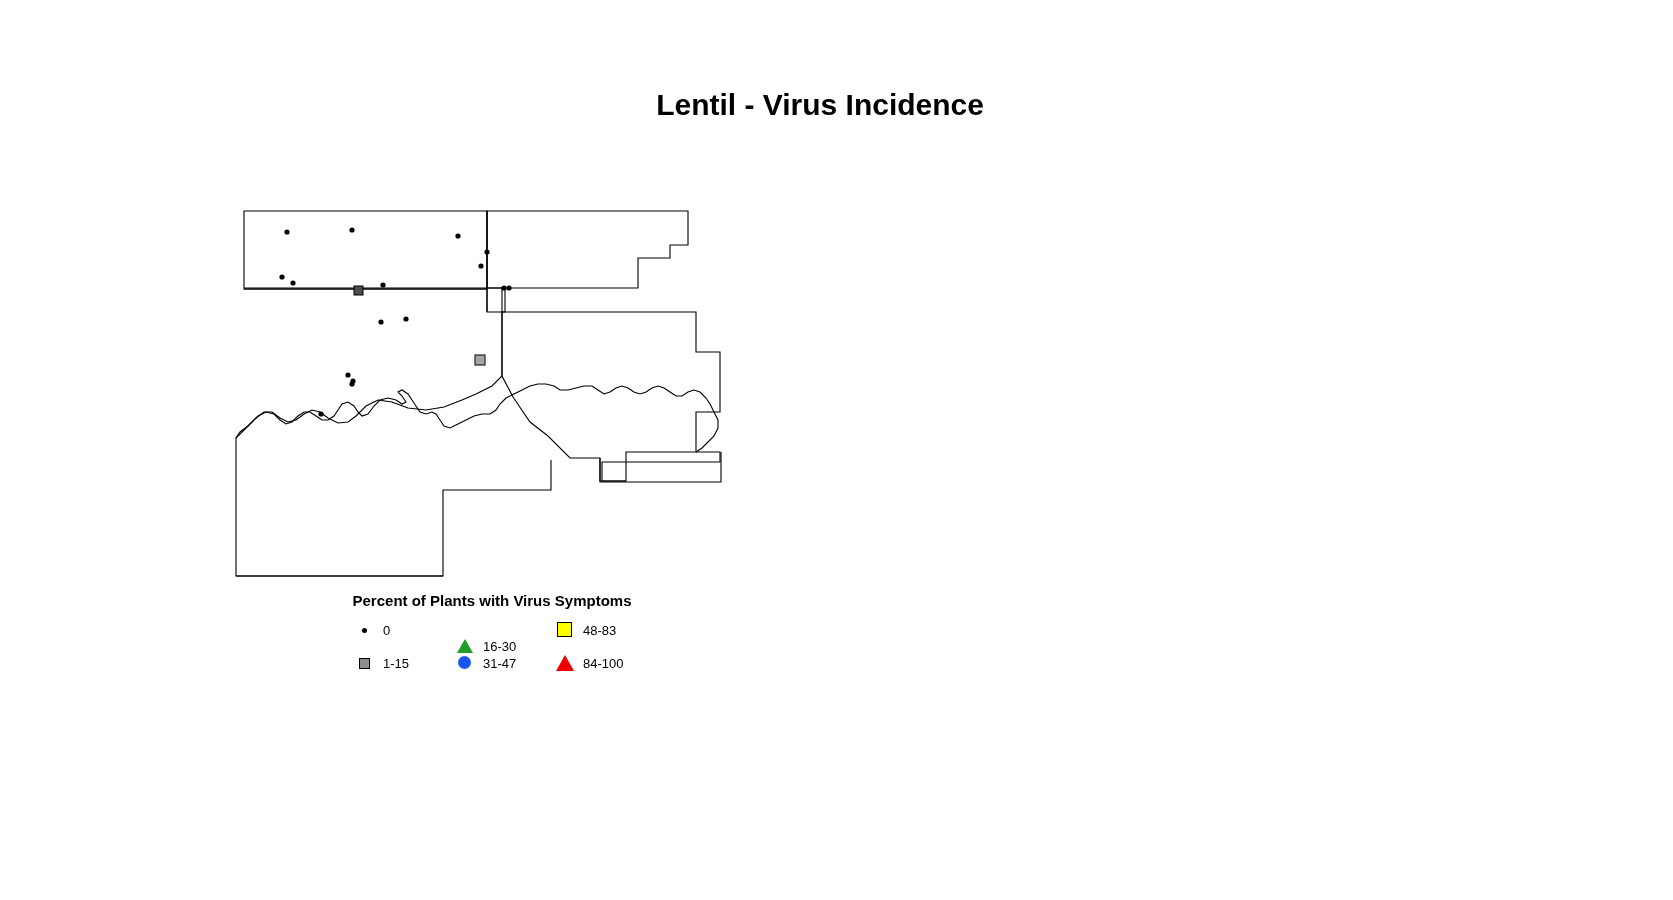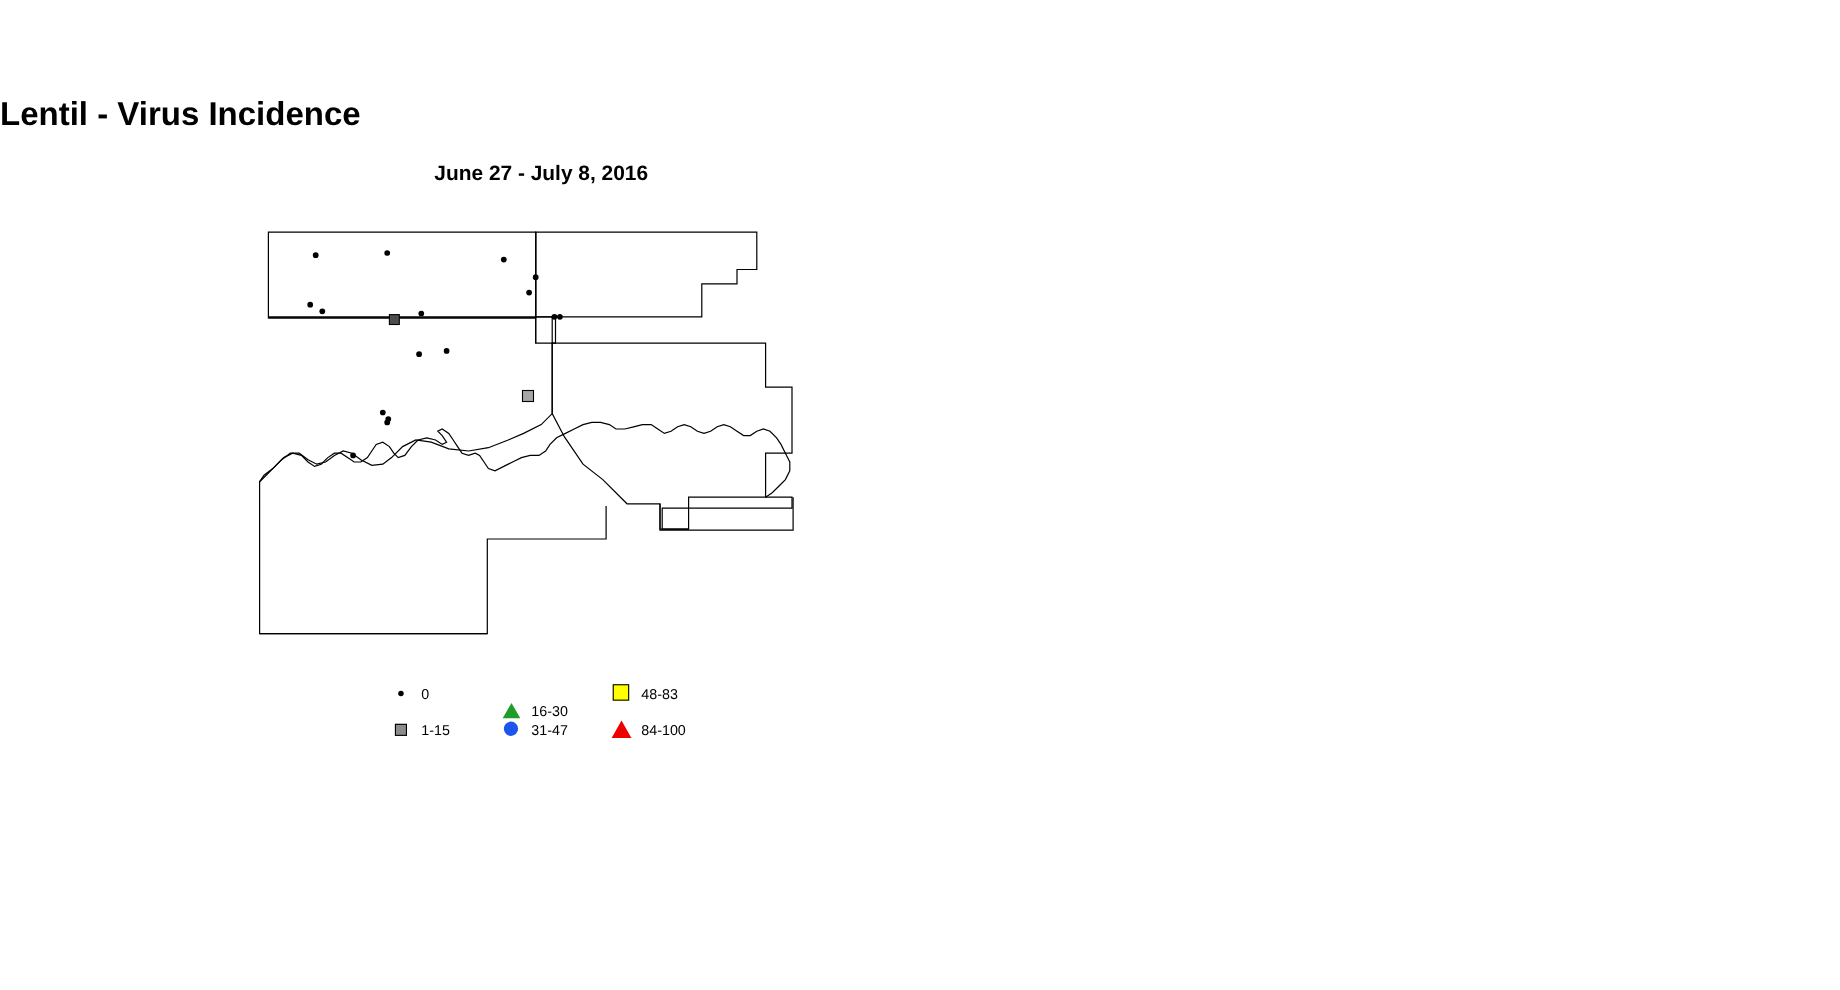--- a/index.html
+++ b/index.html
@@ -21,21 +21,21 @@
     left: 0;
     top: 0;
     width: 1673px;
     height: 900px;
   }
   .title {
     position: absolute;
     left: 0;
     top: 88px;
     width: 984px;
-    text-align: left;
+    text-align: right;
     font-size: 30px;
     font-weight: bold;
     letter-spacing: 0px;
     white-space: nowrap;
   }
   .subtitle {
     position: absolute;
     left: 0;
     top: 148px;
     width: 984px;
@@ -148,21 +148,20 @@
     background: #1a55ee;
   }
 </style>
 </head>
 <body>
 
 <div id="figure">
 
   <div class="title">Lentil - Virus Incidence</div>
 
-  <div class="subtitle">June 27 - July 8, 2016</div>
 
   <div id="map-area">
     <svg id="map-svg" width="520" height="395" viewBox="0 0 520 395">
 
       <g fill="none" stroke="#000000" stroke-width="1.1" stroke-linejoin="miter" stroke-linecap="butt">
 
         <path d="M 14,11 L 257,11 L 257,89 L 14,89 Z"></path>
 
         <path d="M 257,11 L 458,11 L 458,45 L 440,45 L 440,58
                  L 408,58 L 408,88 L 275,88 L 275,112
@@ -234,20 +233,21 @@
         <circle cx="123" cy="181" r="2.6" fill="#000000"></circle>
         <circle cx="122" cy="184" r="2.6" fill="#000000"></circle>
         <circle cx="91" cy="214" r="2.6" fill="#000000"></circle>
 
         <rect x="124" y="86" width="9" height="9" fill="#4d4d4d" stroke="#000000" stroke-width="1"></rect>
         <rect x="245" y="155" width="10" height="10" fill="#a6a6a6" stroke="#000000" stroke-width="1"></rect>
       </g>
     </svg>
   </div>
 
+  <div class="legend-title">Percent of Plants with Virus Symptoms</div>
 
   <div id="legend">
 
     <div class="legend-item" style="left:0px; top:0px;">
       <span class="legend-sym">
         <span class="sym-dot"></span>
       </span>
       <span class="legend-label">0</span>
     </div>
 

